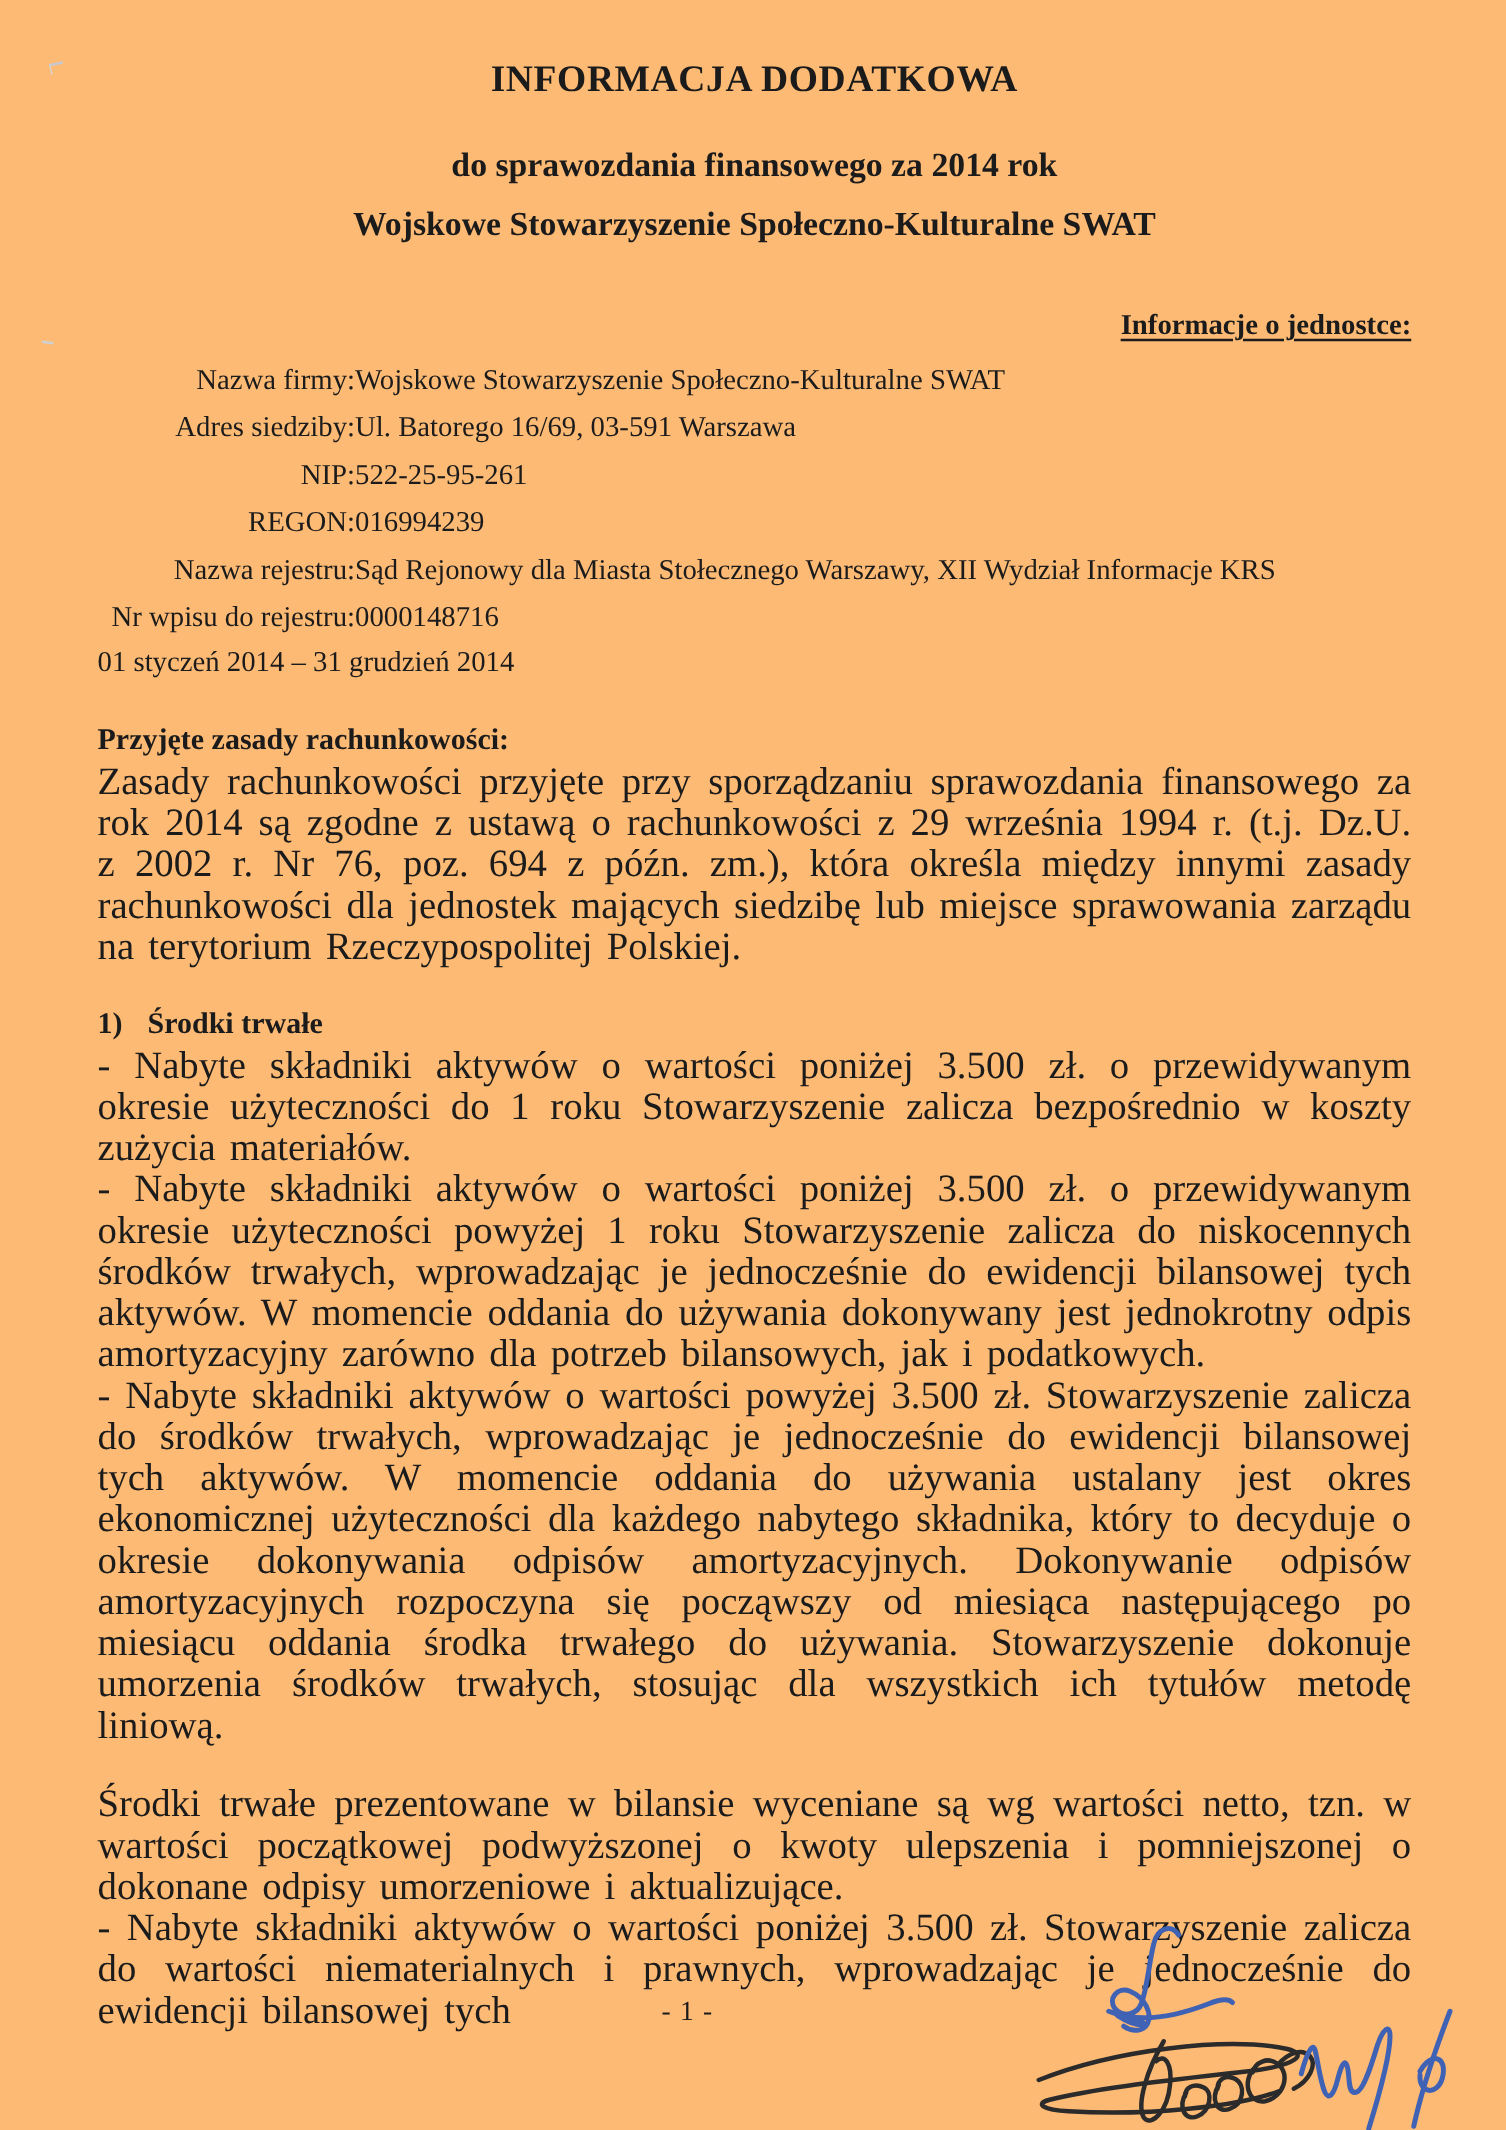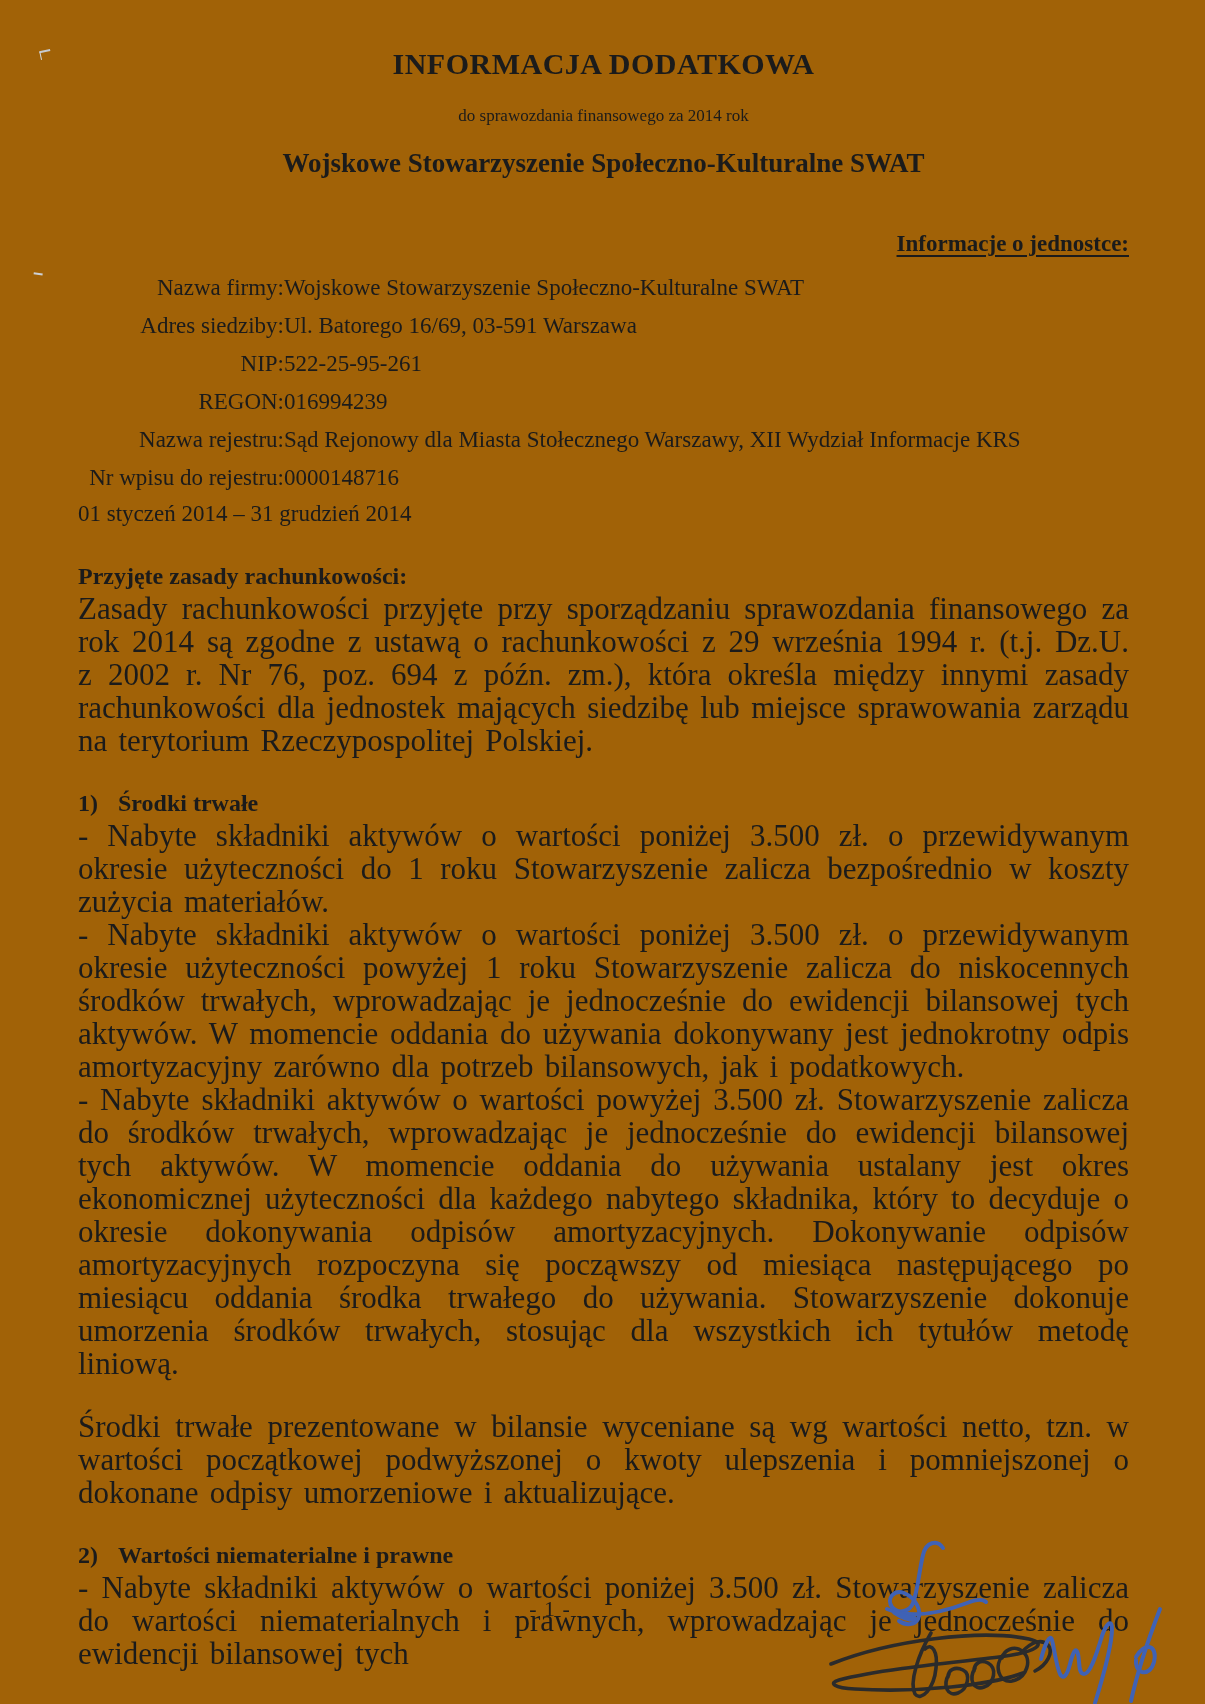--- a/index.html
+++ b/index.html
@@ -4,36 +4,36 @@
 <style>
   html, body { margin: 0; padding: 0; }
   body {
     width: 1205px; height: 1704px;
     background: #e9e9e9;
     font-family: "Liberation Serif", "DejaVu Serif", serif;
   }
   .page {
     position: relative;
     width: 1205px; height: 1704px;
-    background: #a16207;
+    background: #fdba74;
     color: #1b1b1b;
     box-sizing: border-box;
     padding: 46px 76px 0 78px;
     overflow: hidden;
   }
   
   .speck { position: absolute; background: transparent; }
   .speck-1 { left: 40px; top: 50px; width: 10px; height: 7px;
              border-top: 2px solid #c6cad0; border-left: 1px solid #d2d6da; transform: rotate(-12deg); }
   .speck-2 { left: 34px; top: 268px; width: 9px; height: 5px;
              border-bottom: 2px solid #cdd1d6; transform: rotate(8deg); }
 
   .title-block { text-align: center; }
   .title-main { font-size: 30px; font-weight: bold; letter-spacing: 0.5px; line-height: 35px; }
-  .title-sub  { font-size: 17px; font-weight: normal; margin-top: 19px; line-height: 32px; }
+  .title-sub  { font-size: 27px; font-weight: bold; margin-top: 35px; line-height: 32px; }
   .title-org  { font-size: 27px; font-weight: bold; margin-top: 15px; line-height: 32px; }
 
   .unit-heading {
     margin-top: 50px;
     font-size: 23px; font-weight: bold;
     text-decoration: underline;
     text-underline-offset: 4px;
     line-height: 30px;
     text-align: right;
   }
@@ -125,23 +125,20 @@
   <p class="para">Zasady rachunkowości przyjęte przy sporządzaniu sprawozdania finansowego za rok 2014 są zgodne z ustawą o rachunkowości z 29 września 1994 r. (t.j. Dz.U. z 2002 r. Nr 76, poz. 694 z późn. zm.), która określa między innymi zasady rachunkowości dla jednostek mających siedzibę lub miejsce sprawowania zarządu na terytorium Rzeczypospolitej Polskiej.</p>
 
   <div class="block-heading section-heading">
     <span class="section-num">1)</span><span>Środki trwałe</span>
   </div>
   <p class="para">- Nabyte składniki aktywów o wartości poniżej 3.500 zł. o przewidywanym okresie użyteczności do 1 roku Stowarzyszenie zalicza bezpośrednio w koszty zużycia materiałów.</p>
   <p class="para">- Nabyte składniki aktywów o wartości poniżej 3.500 zł. o przewidywanym okresie użyteczności powyżej 1 roku Stowarzyszenie zalicza do niskocennych środków trwałych, wprowadzając je jednocześnie do ewidencji bilansowej tych aktywów. W momencie oddania do używania dokonywany jest jednokrotny odpis amortyzacyjny zarówno dla potrzeb bilansowych, jak i podatkowych.</p>
   <p class="para">- Nabyte składniki aktywów o wartości powyżej 3.500 zł. Stowarzyszenie zalicza do środków trwałych, wprowadzając je jednocześnie do ewidencji bilansowej tych aktywów. W momencie oddania do używania ustalany jest okres ekonomicznej użyteczności dla każdego nabytego składnika, który to decyduje o okresie dokonywania odpisów amortyzacyjnych. Dokonywanie odpisów amortyzacyjnych rozpoczyna się począwszy od miesiąca następującego po miesiącu oddania środka trwałego do używania. Stowarzyszenie dokonuje umorzenia środków trwałych, stosując dla wszystkich ich tytułów metodę liniową.</p>
   <p class="para note-para">Środki trwałe prezentowane w bilansie wyceniane są wg wartości netto, tzn. w wartości początkowej podwyższonej o kwoty ulepszenia i pomniejszonej o dokonane odpisy umorzeniowe i aktualizujące.</p>
 
-  <div class="block-heading section-heading">
-    <span class="section-num">2)</span><span>Wartości niematerialne i prawne</span>
-  </div>
   <p class="para">- Nabyte składniki aktywów o wartości poniżej 3.500 zł. Stowarzyszenie zalicza do wartości niematerialnych i prawnych, wprowadzając je jednocześnie do ewidencji bilansowej tych</p>
 
   <div class="page-number">- 1 -</div>
 
   <div class="signature-wrap">
     <svg width="430" height="292" viewBox="0 0 430 292" xmlns="http://www.w3.org/2000/svg">
 
       <g stroke="#3f62b5" stroke-width="4" fill="none" stroke-linecap="round">
         <path d="M 174 136 C 168 127, 157 130, 154 143 C 150 159, 149 178, 144 191 C 141 199, 130 203, 123 195 C 117 187, 125 177, 135 181 C 147 186, 153 199, 149 207 C 146 213, 137 214, 130 209"></path>
         <path d="M 118 197 C 142 207, 172 201, 198 191 C 208 187, 214 187, 217 190"></path>

